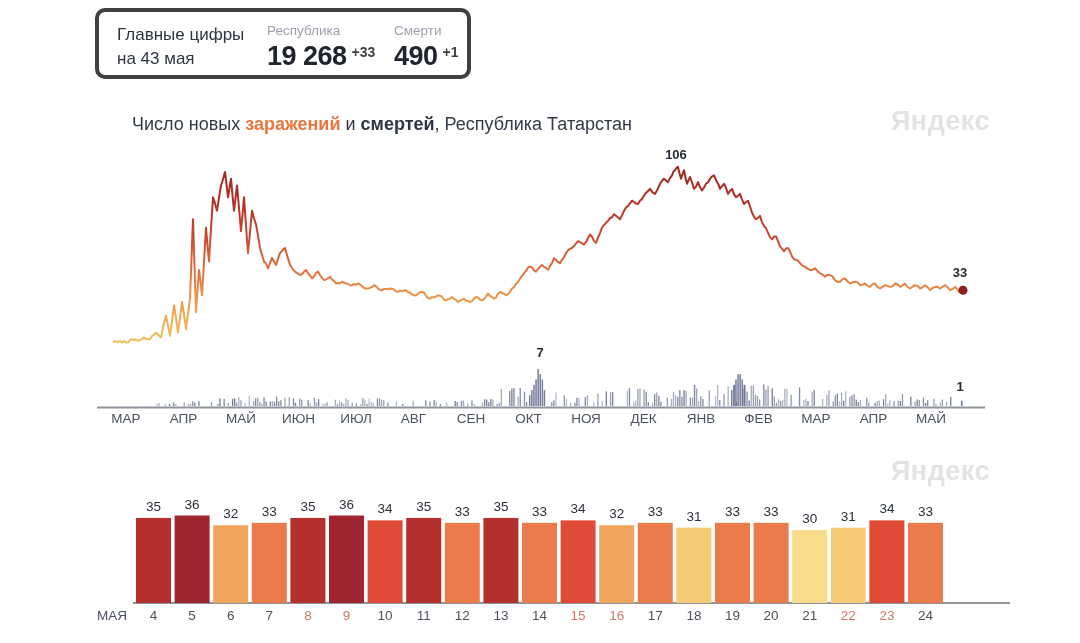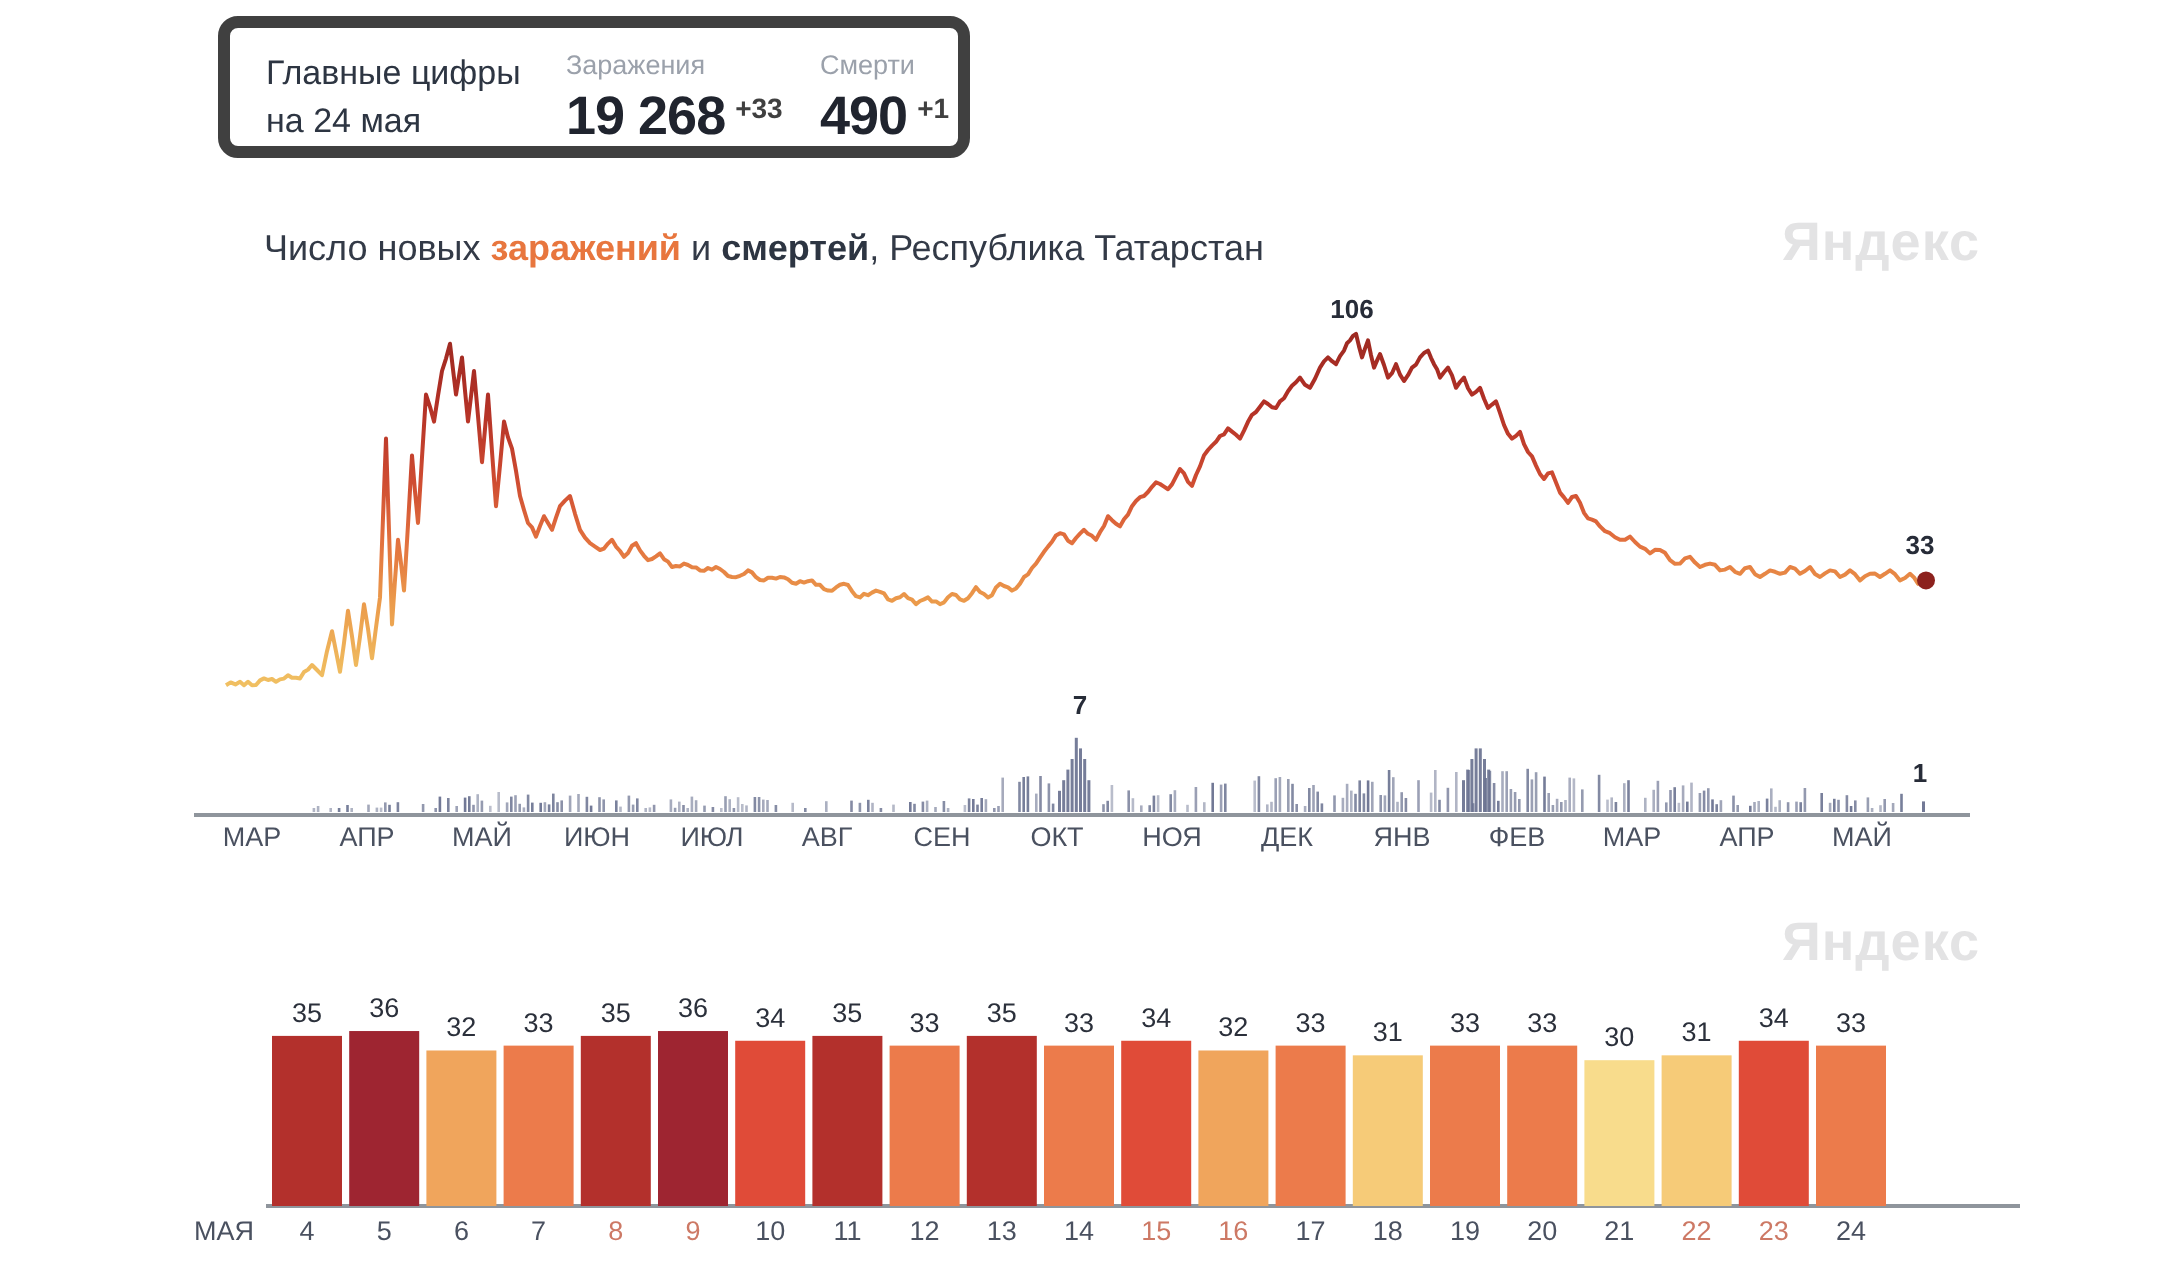--- a/index.html
+++ b/index.html
@@ -1,20 +1,20 @@
 <!DOCTYPE html>
 <html><head>
 <meta charset="utf-8">
 <style>
   * { margin:0; padding:0; box-sizing:border-box; }
   body { background:#fff; font-family:"Liberation Sans", sans-serif; }
   .page { position:relative; width:1080px; height:643px; background:#ffffff; overflow:hidden; }
 
-  .summary-card { position:absolute; left:109px; top:8px; width:376px; height:71px;
-    border:6px solid #404040; border-radius:10px; background:#fff; }
+  .summary-card { position:absolute; left:95px; top:8px; width:376px; height:71px;
+    border:4px solid #404040; border-radius:10px; background:#fff; }
   .card-title { position:absolute; left:18px; top:11px; font-size:17px; line-height:24px;
     color:#2d3542; font-weight:500; }
   .stat { position:absolute; top:11px; }
   .stat-1 { left:168px; } .stat-2 { left:295px; }
   .stat-label { font-size:13.5px; color:#9ba1ab; margin-bottom:3px; }
   .stat-value { font-size:27px; font-weight:700; color:#20242e; letter-spacing:-0.5px; white-space:nowrap; }
   .stat-delta { font-size:14px; font-weight:700; color:#404040; position:relative; top:-8px; margin-left:5px; letter-spacing:0; }
 
   .section-title { position:absolute; left:87px; font-size:18px; color:#333a47;margin-left:45px; }
   .title-line { top:114px; }
@@ -30,24 +30,24 @@
   svg text { font-family:"Liberation Sans", sans-serif; }
 </style>
 </head>
 <body>
 
 <div class="page">
 
   <div class="summary-card">
     <div class="card-title">
       <div>Главные цифры</div>
-      <div>на 24 мая</div>
+      <div>на 43 мая</div>
     </div>
     <div class="stat stat-1">
-      <div class="stat-label">Заражения</div>
+      <div class="stat-label">Республика</div>
       <div class="stat-value"><span>19 268</span><span class="stat-delta">+33</span></div>
     </div>
     <div class="stat stat-2">
       <div class="stat-label">Смерти</div>
       <div class="stat-value"><span>490</span><span class="stat-delta">+1</span></div>
     </div>
   </div>
 
   <div class="section-title title-line"><span>Число новых </span><span class="w-infections">заражений</span><span> и </span><span class="w-deaths">смертей</span><span>, Республика Татарстан</span></div>
 

